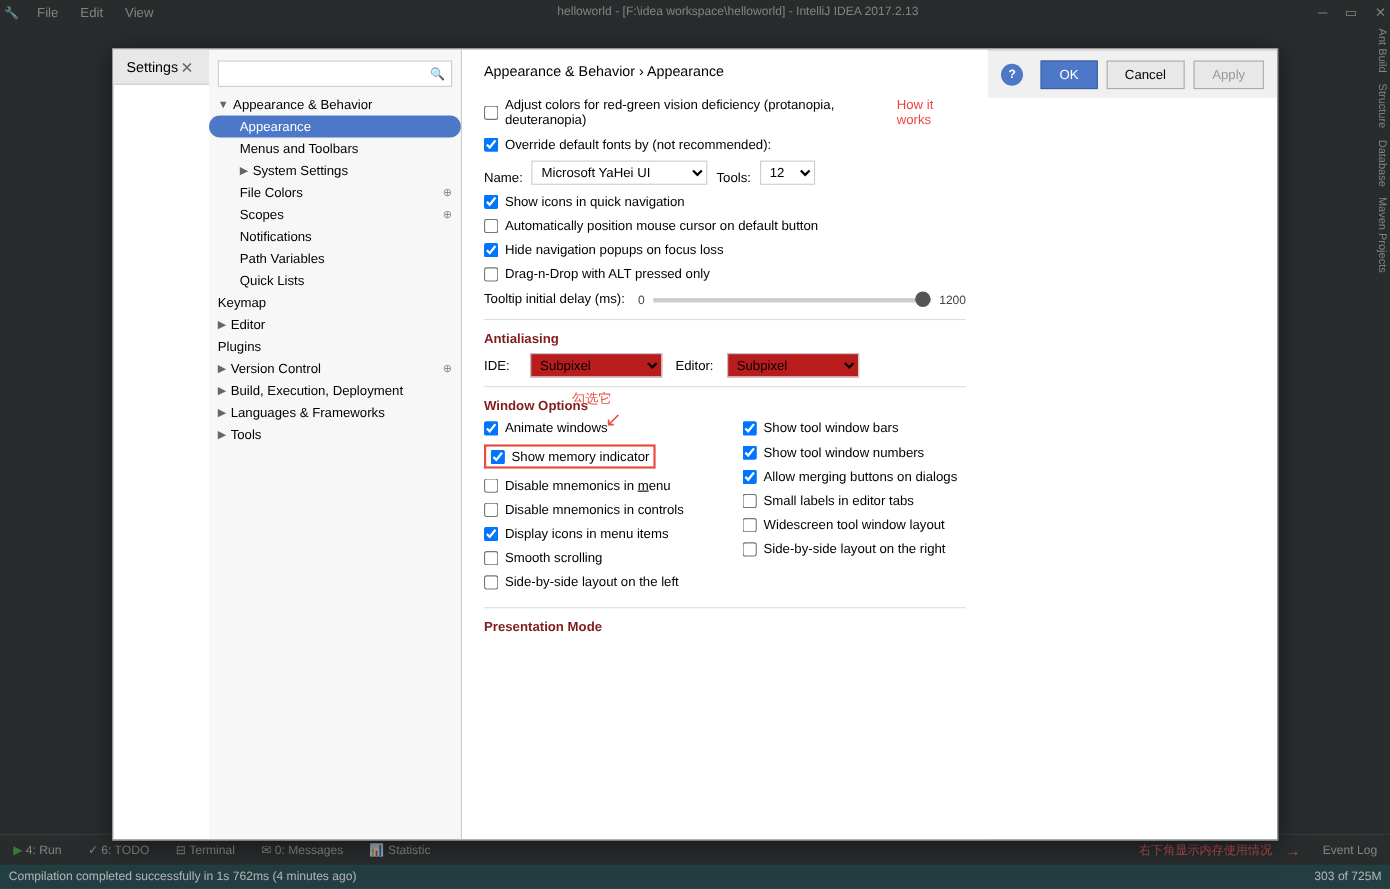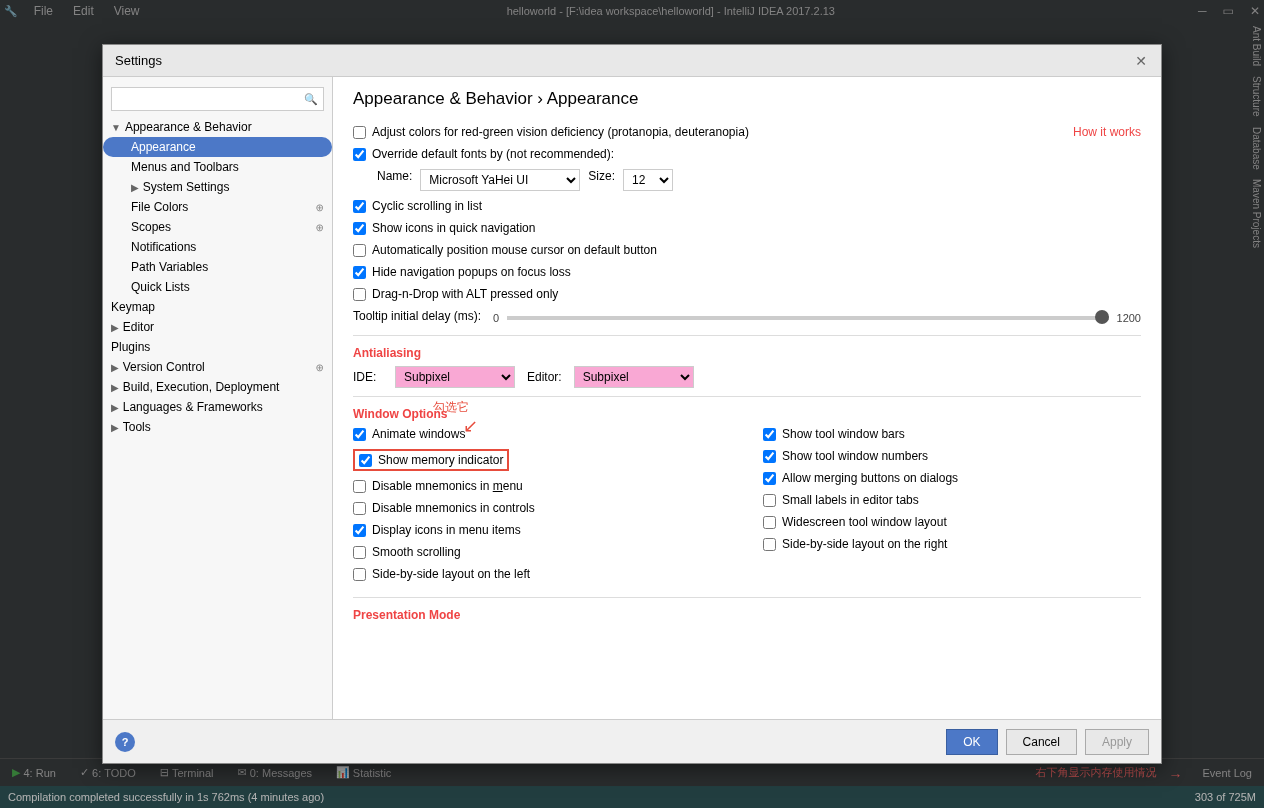--- a/index.html
+++ b/index.html
@@ -91,21 +91,21 @@
       z-index: 100;
     }
 
     
     .settings-dialog {
       width: 1060px;
       height: 720px;
       background: #ffffff;
       border: 1px solid #888;
       display: flex;
-      flex-direction: column;
+      flex-direction: row;
       box-shadow: 0 4px 20px rgba(0,0,0,0.5);
       position: relative;
     }
 
     .dialog-titlebar {
       height: 32px;
       background: #e8e8e8;
       border-bottom: 1px solid #ccc;
       display: flex;
       align-items: center;
@@ -189,21 +189,21 @@
 
     
     .settings-content {
       flex: 1;
       overflow-y: auto;
       padding: 12px 20px;
       background: #fff;
     }
 
     .content-breadcrumb {
-      font-size: 17px;
+      font-size: 13px;
       color: #000;
       margin-bottom: 12px;
       padding-bottom: 4px;
     }
 
     .section-row {
       display: flex;
       align-items: center;
       margin-bottom: 8px;
       gap: 8px;
@@ -216,23 +216,22 @@
       gap: 6px;
       font-size: 12px;
       cursor: pointer;
     }
     .checkbox-label input[type=checkbox] {
       margin: 0;
     }
 
     .font-row {
       display: flex;
-      align-items: flex-start;
+      align-items: flex-end;
       gap: 8px;
-      margin-left: 24px;
       margin-bottom: 8px;
     }
     .font-label {
       font-size: 12px;
     }
     .font-select {
       height: 22px;
       font-size: 12px;
       border: 1px solid #ccc;
       padding: 0 4px;
@@ -253,39 +252,39 @@
     }
     .slider-label {
       font-size: 12px;
       margin-bottom: 4px;
     }
 
     .section-heading {
       font-size: 12px;
       font-weight: bold;
       margin: 10px 0 6px 0;
-      color: #ef4444;
+      color: #7f1d1d;
     }
 
     .antialiasing-row {
       display: flex;
       align-items: center;
       gap: 12px;
       margin-bottom: 8px;
     }
     .aa-label {
       font-size: 12px;
       min-width: 30px;
     }
     .aa-select {
       height: 22px;
       font-size: 12px;
       border: 1px solid #ccc;
       padding: 0 4px;
-      background: #f9a8d4;
+      background: #b91c1c;
       min-width: 120px;
     }
 
     
     .window-options-grid {
       display: grid;
       grid-template-columns: 1fr 1fr;
       gap: 4px 32px;
       margin-top: 6px;
     }
@@ -516,32 +515,26 @@
           <label class="checkbox-label">
             <input type="checkbox" checked="" style="">
             <span>Override default fonts by (not recommended):</span>
           </label>
         </div>
         <div class="font-row">
           <span class="font-label">Name:</span>
           <select class="font-select">
             <option>Microsoft YaHei UI</option>
           </select>
-          <span class="font-label">Size:</span>
+          <span class="font-label">Tools:</span>
           <select class="size-select">
             <option>12</option>
           </select>
         </div>
 
-        <div class="section-row">
-          <label class="checkbox-label">
-            <input type="checkbox" checked="" style="">
-            <span>Cyclic scrolling in list</span>
-          </label>
-        </div>
         <div class="section-row">
           <label class="checkbox-label">
             <input type="checkbox" checked="" style="">
             <span>Show icons in quick navigation</span>
           </label>
         </div>
         <div class="section-row">
           <label class="checkbox-label">
             <input type="checkbox" style="">
             <span>Automatically position mouse cursor on default button</span>

